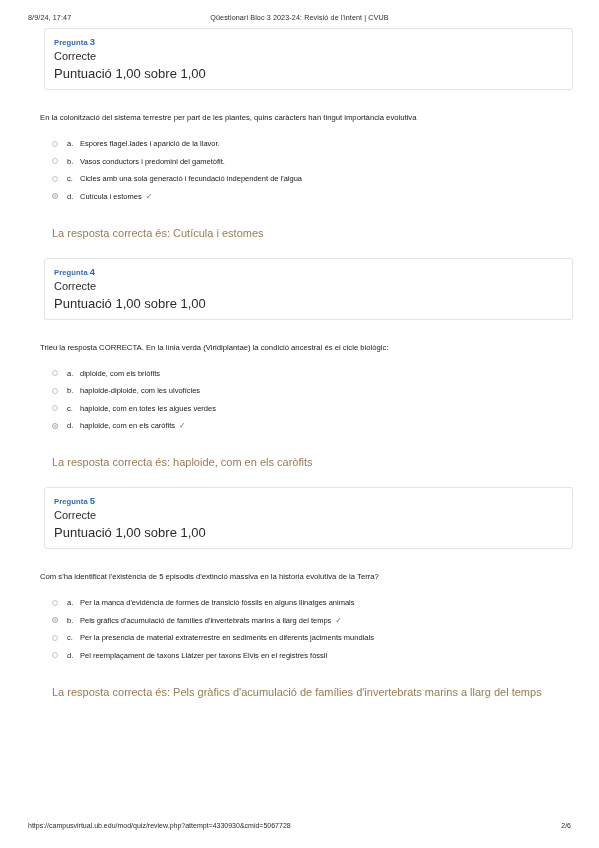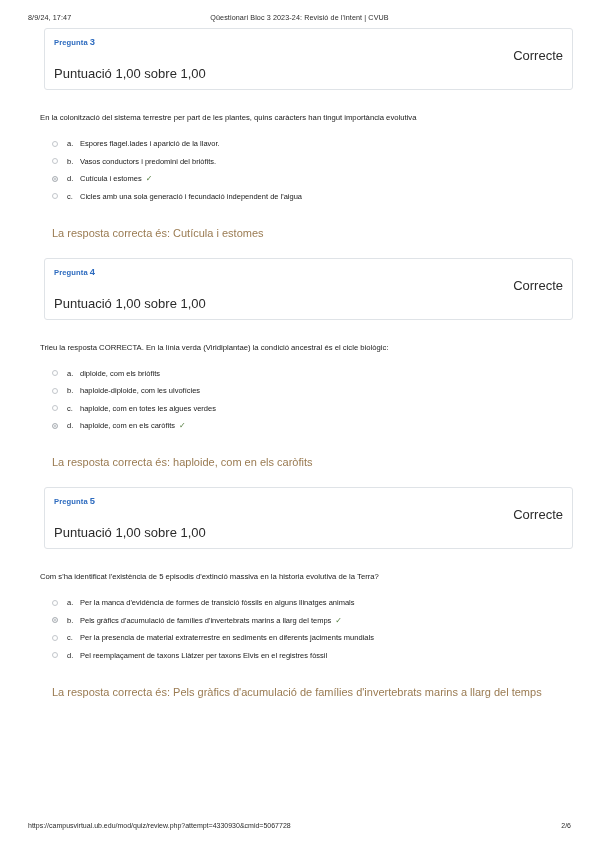--- a/index.html
+++ b/index.html
@@ -76,25 +76,24 @@
     line-height: 11px;
     margin: 0 0 2px 0;
     letter-spacing: 0.1px;
   }
   .q-no .q-num {
     font-size: 9.4px;
     margin-left: 2px;
     color: #2d6bbf;
   }
   .q-state {
-    font-size: 13px;
+    font-size: 11px;
     color: #2b2b2b;
     line-height: 12px;
     margin: 1px 0 0 0;
-    text-align: right;
   }
   .q-mark {
     font-size: 13px;
     color: #2b2b2b;
     line-height: 12px;
     margin: 6px 0 0 0;
   }
 
   .q-body {
     padding: 0 12px;
@@ -191,23 +190,23 @@
       <div class="question">
         <div class="q-info">
           <div class="q-no"><span>Pregunta</span><span class="q-num">3</span></div>
           <div class="q-state">Correcte</div>
           <div class="q-mark">Puntuació 1,00 sobre 1,00</div>
         </div>
         <div class="q-body">
           <div class="q-text">En la colonització del sistema terrestre per part de les plantes, quins caràcters han tingut importància evolutiva</div>
           <ul class="answers">
             <li class="answer"><span class="radio"></span><span class="ans-letter">a.</span><span>Espores flagel.lades i aparició de la llavor.</span></li>
-            <li class="answer"><span class="radio"></span><span class="ans-letter">b.</span><span>Vasos conductors i predomini del briòfits.</span></li>
+            <li class="answer"><span class="radio"></span><span class="ans-letter">b.</span><span>Vasos conductors i predomini del gametòfit.</span></li>
+            <li class="answer"><span class="radio"></span><span class="ans-letter">c.</span><span>Cicles amb una sola generació i fecundació independent de l'aigua</span></li>
             <li class="answer"><span class="radio checked"></span><span class="ans-letter">d.</span><span>Cutícula i estomes</span><span class="ans-check">✓</span></li>
-            <li class="answer"><span class="radio"></span><span class="ans-letter">c.</span><span>Cicles amb una sola generació i fecundació independent de l'aigua</span></li>
           </ul>
           <div class="correct-line">La resposta correcta és: Cutícula i estomes</div>
         </div>
       </div>
       <div class="question">
         <div class="q-info">
           <div class="q-no"><span>Pregunta</span><span class="q-num">4</span></div>
           <div class="q-state">Correcte</div>
           <div class="q-mark">Puntuació 1,00 sobre 1,00</div>
         </div>

